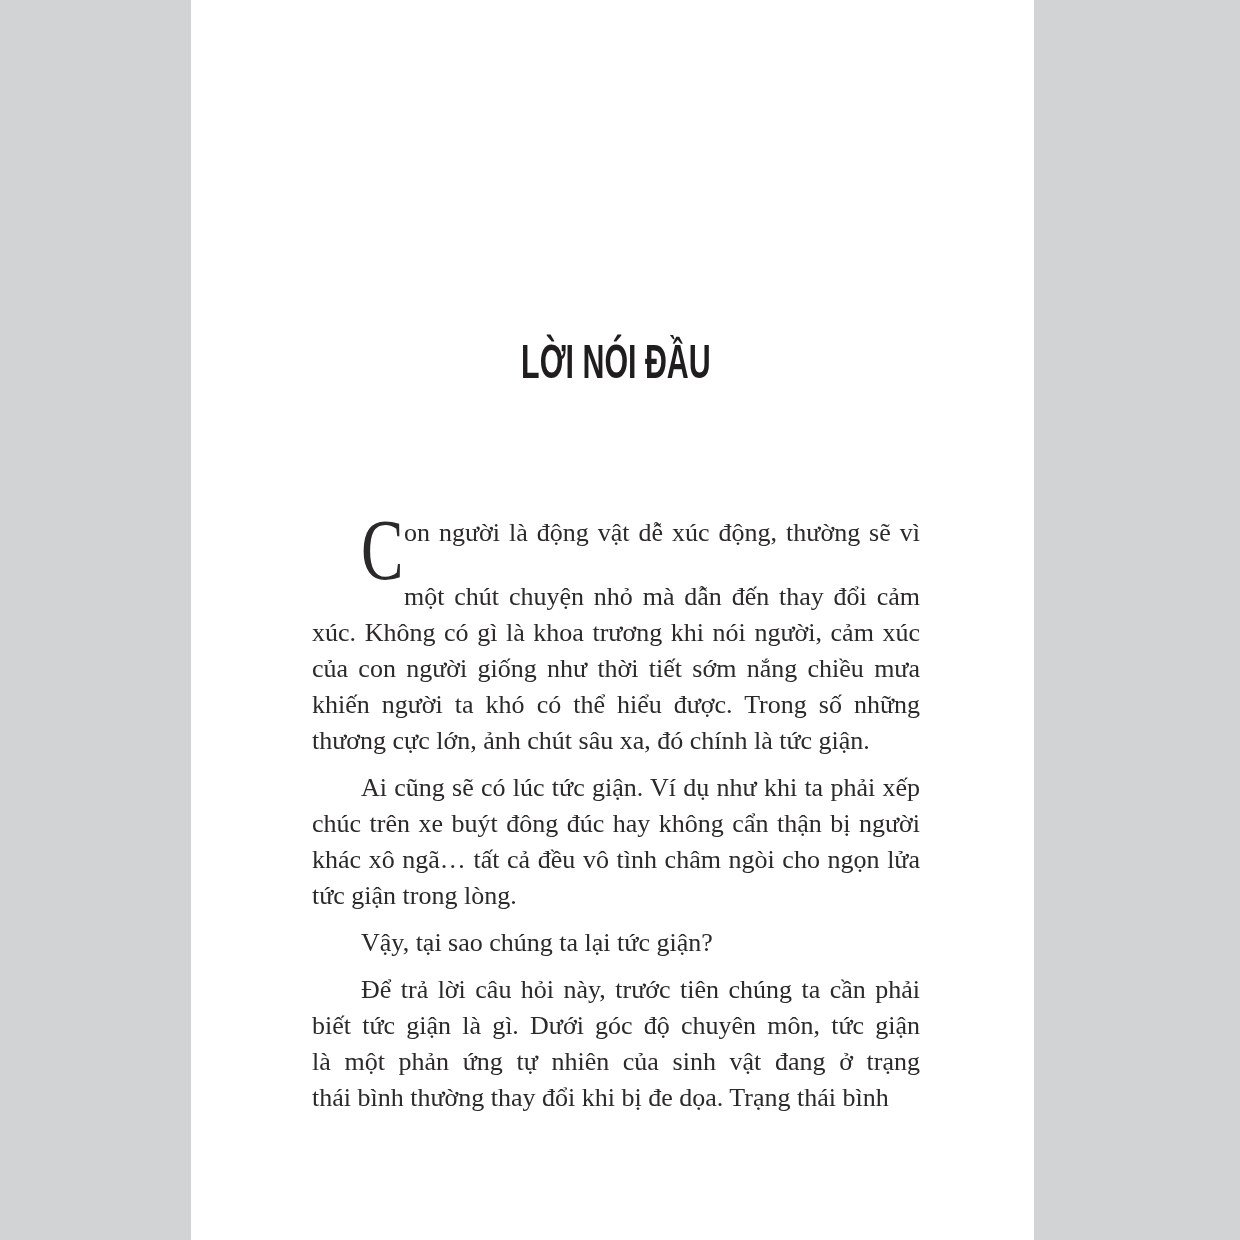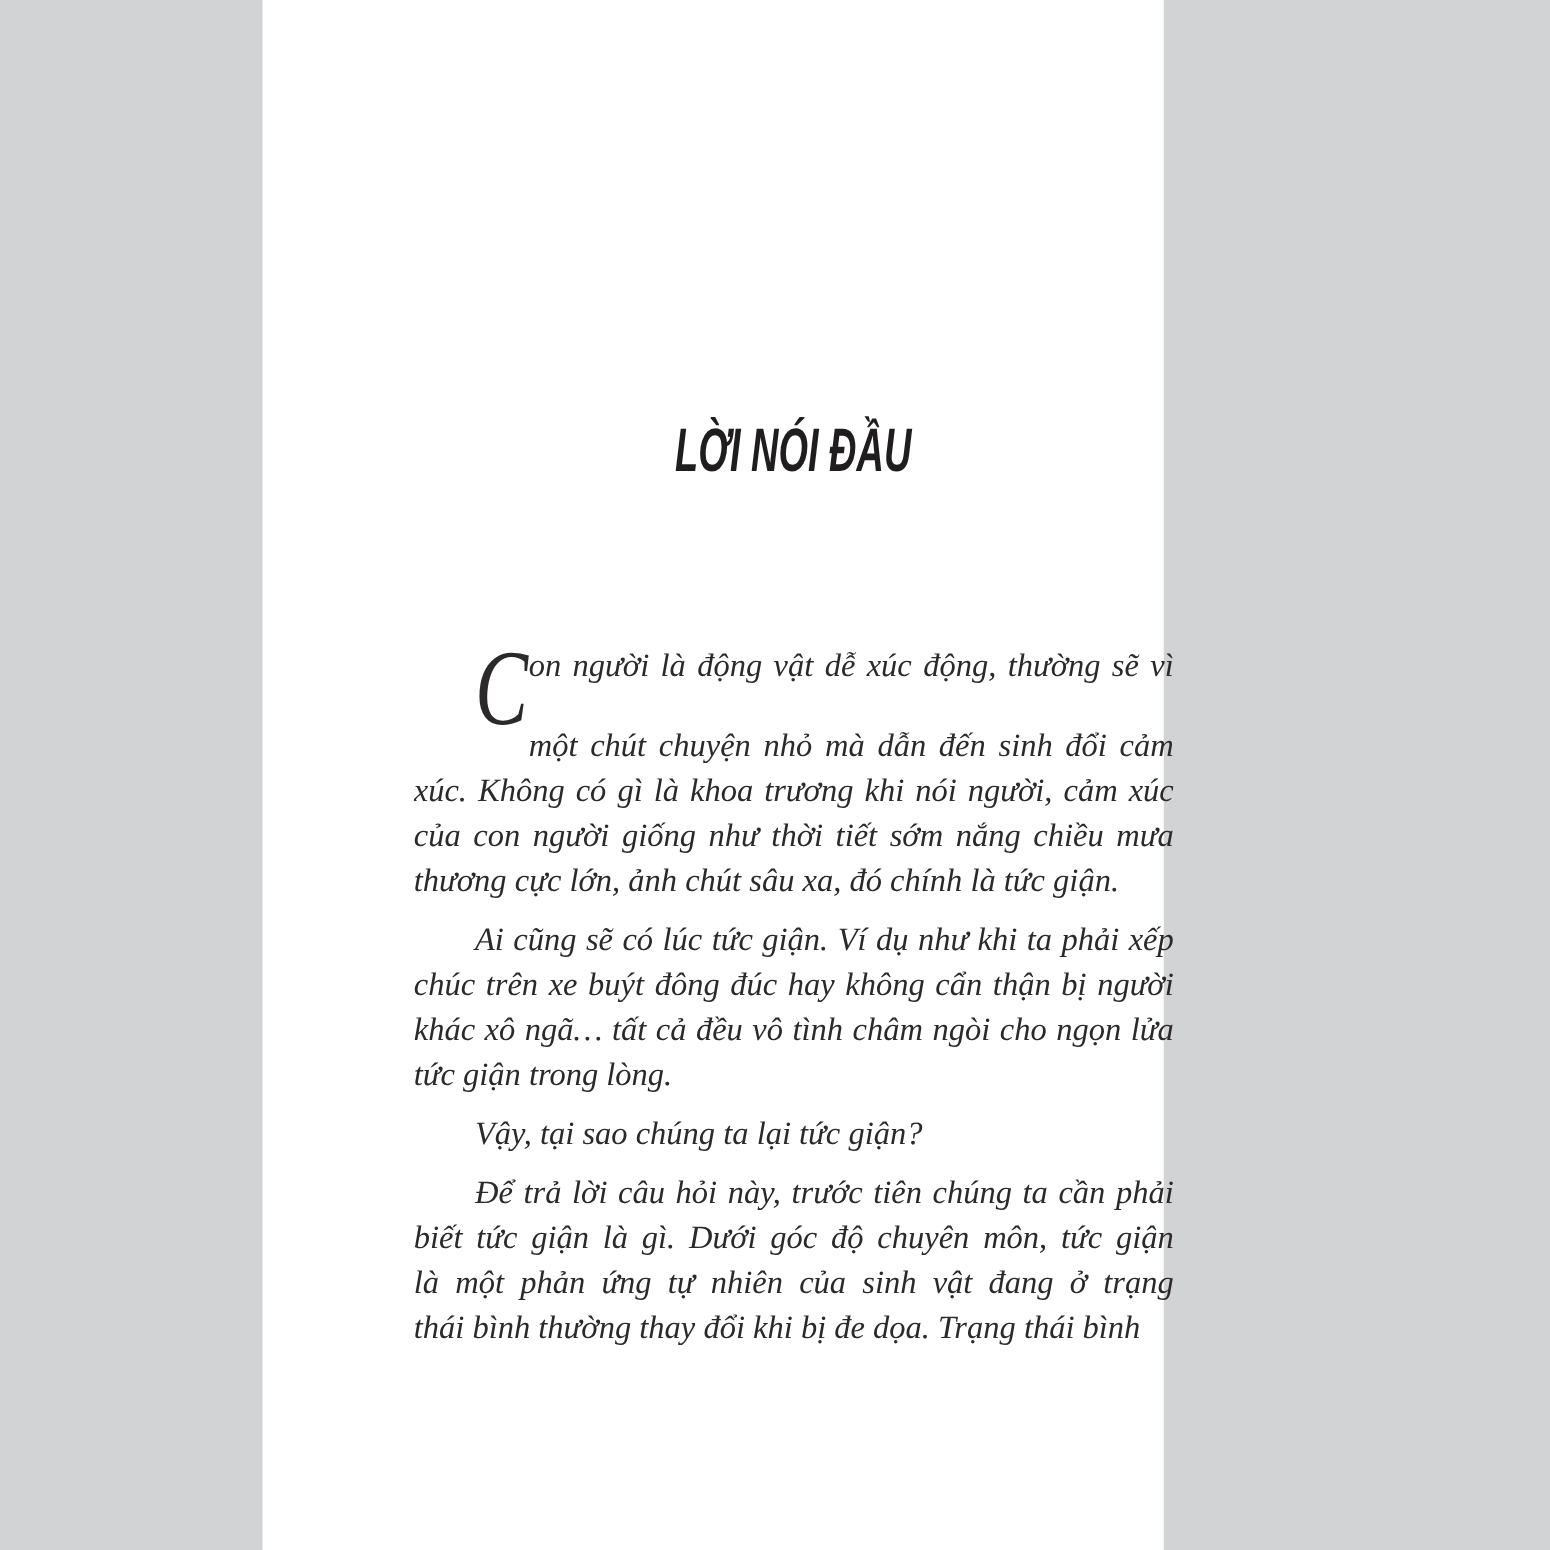--- a/index.html
+++ b/index.html
@@ -8,21 +8,21 @@
     --text:#2b292a;
     --title:#1f1d1e;
   }
   *{margin:0;padding:0;box-sizing:border-box;}
   html,body{width:1240px;height:1240px;overflow:hidden;}
   body{background:var(--bg);font-family:"Liberation Serif","DejaVu Serif",serif;}
   .screen{position:relative;width:1240px;height:1240px;background:var(--bg);}
   .gutter{position:absolute;top:0;height:1240px;background:var(--bg);}
   .gutter.left{left:0;width:199px;}
   .gutter.right{left:1042px;width:198px;}
-  .page{position:absolute;left:210px;top:0;width:721px;height:1240px;background:var(--page);font-style:italic;}
+  .page{position:absolute;left:191px;top:0;width:843px;height:1240px;background:var(--page);}
   .chapter-title{
     position:absolute;left:121px;top:337px;width:608px;
     text-align:center;white-space:nowrap;
     font-family:"Liberation Sans","DejaVu Sans",sans-serif;
     font-weight:700;font-size:49px;line-height:1;color:var(--title);
   }
   .chapter-title .squeeze{
     display:inline-block;
     transform:scaleX(0.62);
     transform-origin:50% 50%;
@@ -58,23 +58,24 @@
   <div class="gutter left"></div>
   <div class="gutter right"></div>
   <div class="page">
     <div class="chapter-title">
       <span class="squeeze">LỜI NÓI ĐẦU</span>
     </div>
     <div class="body-text">
         <div class="paragraph has-drop">
           <span class="drop-cap">C</span>
           <div class="line beside-drop">on người là động vật dễ xúc động, thường sẽ vì</div>
-          <div class="line beside-drop">một chút chuyện nhỏ mà dẫn đến sinh đổi cảm</div>
+          <div class="line beside-drop">một chút chuyện nhỏ mà dẫn đến thay đổi cảm</div>
           <div class="line">xúc. Không có gì là khoa trương khi nói người, cảm xúc</div>
           <div class="line">của con người giống như thời tiết sớm nắng chiều mưa</div>
+          <div class="line">khiến người ta khó có thể hiểu được. Trong số những</div>
           <div class="line last">thương cực lớn, ảnh chút sâu xa, đó chính là tức giận.</div>
         </div>
         <div class="paragraph">
           <div class="line indent">Ai cũng sẽ có lúc tức giận. Ví dụ như khi ta phải xếp</div>
           <div class="line">chúc trên xe buýt đông đúc hay không cẩn thận bị người</div>
           <div class="line">khác xô ngã… tất cả đều vô tình châm ngòi cho ngọn lửa</div>
           <div class="line last">tức giận trong lòng.</div>
         </div>
         <div class="paragraph">
           <div class="line last indent">Vậy, tại sao chúng ta lại tức giận?</div>

